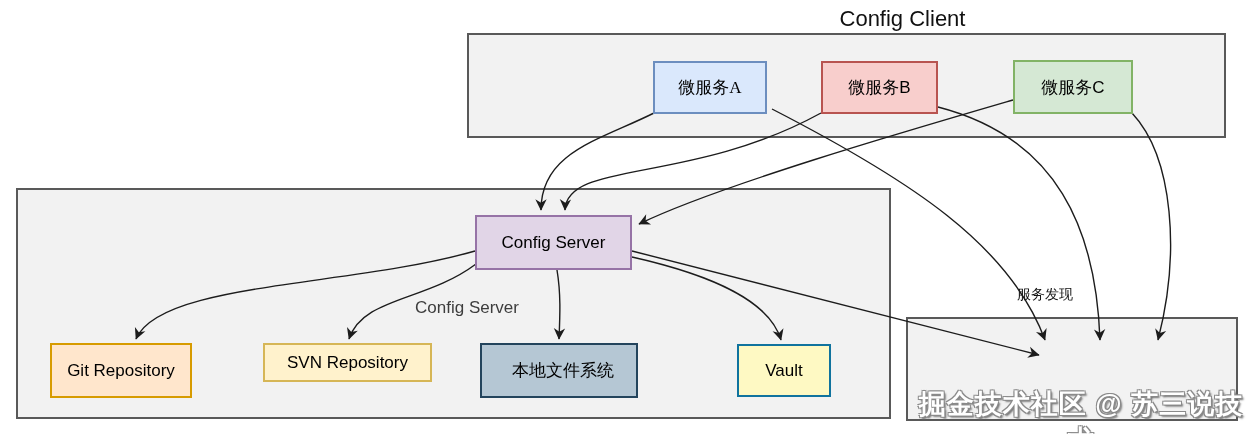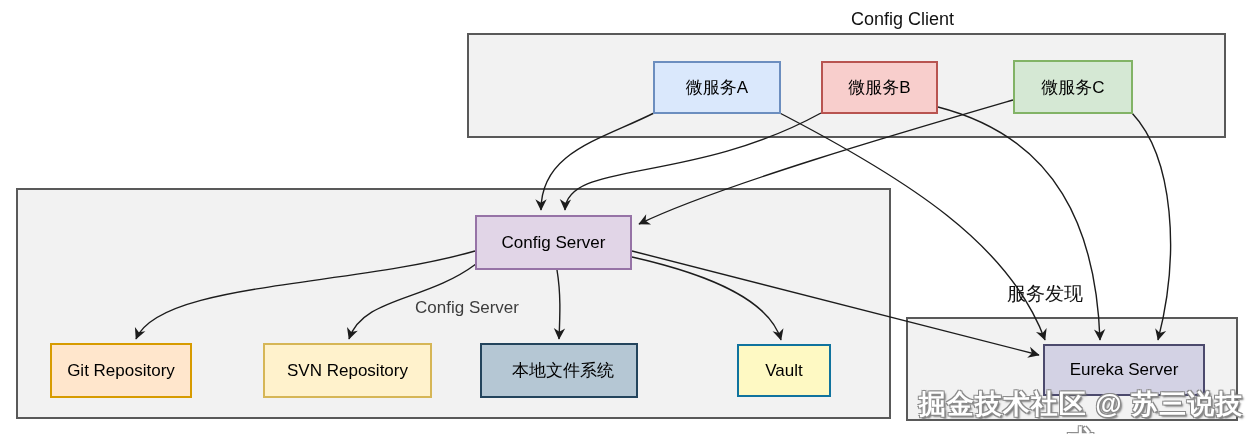--- a/index.html
+++ b/index.html
@@ -7,38 +7,38 @@
        font-family:"Liberation Sans", sans-serif;}
   .canvas{position:absolute;left:0;top:0;width:1252px;height:434px;}
 
   
   .group{position:absolute;background:#f2f2f2;border:2px solid #595959;box-sizing:border-box;}
   .g-client{left:467px;top:33px;width:759px;height:105px;}
   .g-server{left:16px;top:188px;width:875px;height:231px;}
   .g-discovery{left:906px;top:317px;width:332px;height:104px;}
 
   
-  .flabel{position:absolute;color:#111;font-size:18px;text-align:center;line-height:22px;}
+  .flabel{position:absolute;color:#111;font-size:22px;text-align:center;line-height:22px;}
   .l-client{left:790px;top:8px;width:225px;}
   .l-server{left:386px;top:297px;width:162px;font-size:17px;color:#3d3d3d;}
-  .l-discovery{left:990px;top:283px;width:110px;font-size:19px;}
+  .l-discovery{left:990px;top:283px;width:110px;font-size:14px;}
 
   
   svg.edges{position:absolute;left:0;top:0;width:1252px;height:434px;pointer-events:none;}
   svg.edges path.edge{fill:none;stroke:#1c1c1c;stroke-width:1.4;}
 
   
   .node{position:absolute;box-sizing:border-box;display:flex;align-items:center;
         justify-content:center;font-size:17px;color:#000;border:2px solid #000;z-index:3;}
-  .n-msa{left:653px;top:61px;width:128px;height:53px;background:#dae8fc;border-color:#6c8ebf;}
+  .n-msa{left:653px;top:61px;width:114px;height:53px;background:#dae8fc;border-color:#6c8ebf;font-family:Liberation Serif, serif;}
   .n-msb{left:821px;top:61px;width:117px;height:53px;background:#f8cecc;border-color:#b85450;}
   .n-msc{left:1013px;top:60px;width:120px;height:54px;background:#d5e8d4;border-color:#82b366;}
   .n-cs{left:475px;top:215px;width:157px;height:55px;background:#e1d5e7;border-color:#9673a6;}
   .n-git{left:50px;top:343px;width:142px;height:55px;background:#ffe6cc;border-color:#d79b00;}
-  .n-svn{left:263px;top:343px;width:169px;height:55px;background:#fff2cc;border-color:#d6b656;}
+  .n-svn{left:263px;top:343px;width:169px;height:39px;background:#fff2cc;border-color:#d6b656;}
   .n-fs{left:480px;top:343px;width:158px;height:55px;background:#b5c7d4;border-color:#23445c;padding-left:8px;}
   .n-vault{left:737px;top:344px;width:94px;height:53px;background:#fef9c3;border-color:#10739e;}
   .n-eureka{left:1043px;top:344px;width:162px;height:52px;background:#d3d2e4;border-color:#4c4a6d;}
 
   
   .watermark{position:absolute;left:910px;top:386px;width:342px;z-index:9;
              font-size:27px;font-weight:bold;letter-spacing:1px;color:#ffffff;text-align:center;
              text-shadow:-1px -1px 0 #8a8a8a,1px -1px 0 #8a8a8a,-1px 1px 0 #8a8a8a,
                           1px 1px 0 #8a8a8a,2px 2px 2px #6e6e6e;}
 </style>
@@ -91,19 +91,16 @@
   </div>
   <div class="node n-svn">
     <span>SVN Repository</span>
   </div>
   <div class="node n-fs">
     <span>本地文件系统</span>
   </div>
   <div class="node n-vault">
     <span>Vault</span>
   </div>
-  <div class="node n-eureka">
-    <span>Eureka Server</span>
-  </div>
 
   <div class="watermark">掘金技术社区 @ 苏三说技术</div>
 
 </div>
 
 </body></html>

